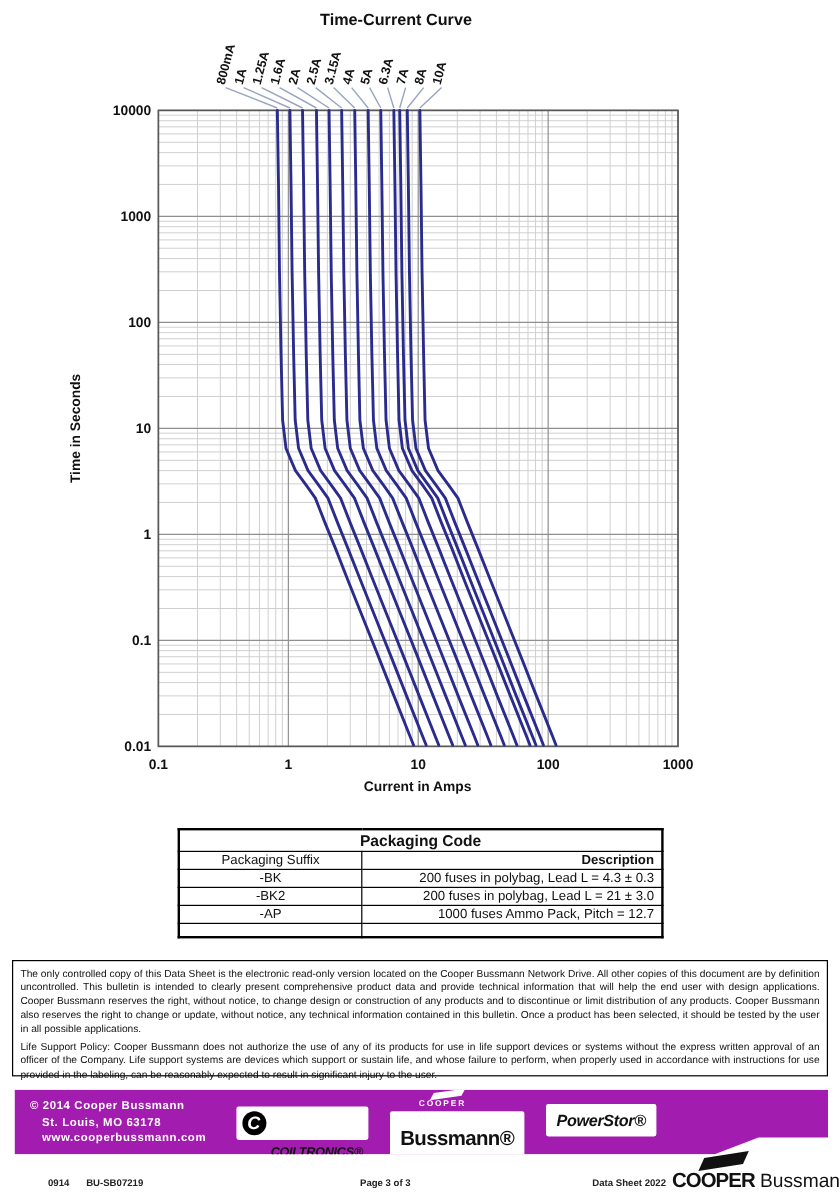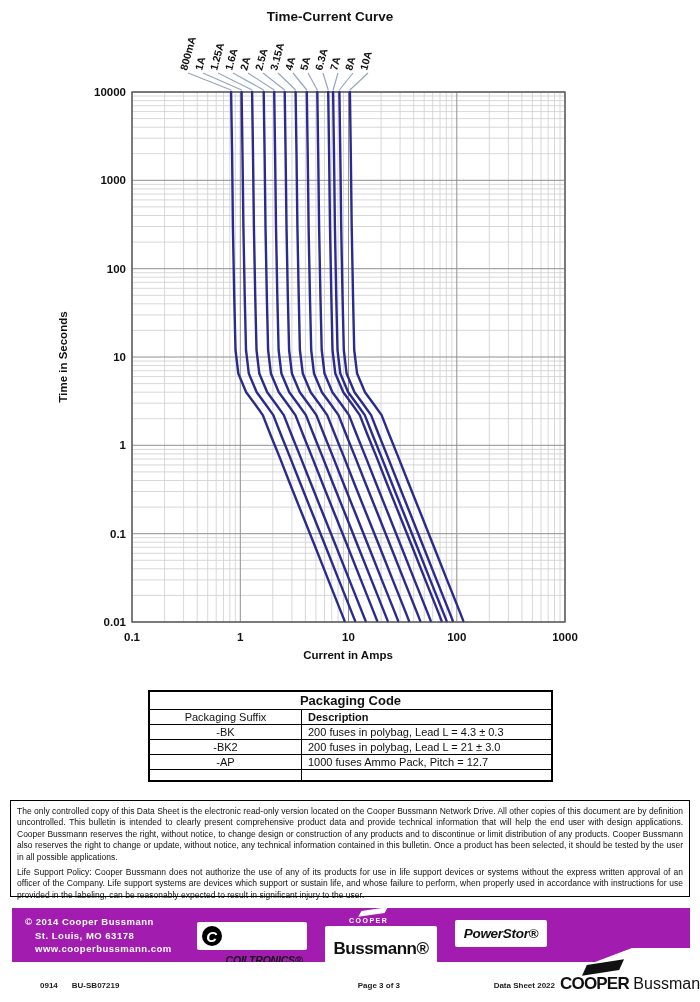--- a/index.html
+++ b/index.html
@@ -5,21 +5,21 @@
   html,body{margin:0;padding:0;background:#fff;}
   #page{position:relative;width:700px;height:1002px;background:#fff;overflow:hidden;
         font-family:"Liberation Sans",sans-serif;color:#111;}
   #chart-wrap{position:absolute;left:0;top:0;width:700px;height:676px;}
   
   #pkg-table{position:absolute;left:148px;top:690px;width:405px;border-collapse:collapse;
              border:2px solid #000;font-size:11px;}
   #pkg-table td,#pkg-table th{border:1px solid #000;padding:0 6px;height:14px;line-height:14px;}
   #pkg-table .tbl-title{font-size:13px;font-weight:bold;text-align:center;height:17px;line-height:17px;}
   #pkg-table .col-suffix{width:139px;text-align:center;font-weight:normal;}
-  #pkg-table .col-desc{text-align:left;}
+  #pkg-table .col-desc{text-align:right;}
   #pkg-table th.col-desc{font-weight:bold;}
   #pkg-table .empty-row td{height:10px;line-height:10px;}
   
   #disclaimer{position:absolute;left:10px;top:800px;width:666px;height:85px;border:1px solid #000;
               padding:5px 6px;font-size:8.5px;line-height:11.4px;text-align:justify;color:#111;}
   #disclaimer p{margin:0 0 4px 0;}
   
   #footer-bar{position:absolute;left:12px;top:908px;width:678px;height:54px;background:#a21caf;
               clip-path:polygon(0 0,678px 0,678px 40px,620px 40px,583px 54px,0 54px);}
   #address{position:absolute;left:13px;top:7px;color:#fff;font-weight:bold;font-size:9.5px;
@@ -33,21 +33,21 @@
   #bussmann-group{position:absolute;left:313px;top:0;width:112px;height:54px;}
   #bussmann-cooper{position:absolute;left:24px;top:9px;color:#fff;font-weight:bold;font-size:7px;letter-spacing:1.5px;}
   #bussmann-swoosh{position:absolute;left:36px;top:1px;width:24px;height:6px;background:#fff;
         transform:skewX(-35deg) rotate(-9deg);}
   #bussmann-box{left:0;top:18px;width:112px;height:45px;font-weight:bold;font-size:17px;letter-spacing:-.5px;}
   #powerstor-box{left:443px;top:12px;width:92px;height:27px;font-weight:bold;font-style:italic;font-size:13.5px;letter-spacing:-.3px;}
   
   .strip-text{position:absolute;font-size:8px;font-weight:bold;color:#222;top:981px;}
   #doc-code{left:0;padding-left:40px;}
   #doc-code .num2{margin-left:14px;}
-  #page-num{left:300px;width:100px;text-align:right;}
+  #page-num{left:300px;width:100px;text-align:left;}
   #sheet-num{left:455px;width:100px;text-align:right;}
   #cb-logo{position:absolute;left:560px;top:974px;width:138px;text-align:right;white-space:nowrap;}
   #cb-logo .cooper{font-weight:bold;font-size:17px;letter-spacing:-.8px;color:#111;}
   #cb-logo .bussmann{font-weight:normal;font-size:16px;color:#111;}
   #cb-swoosh{position:absolute;left:586px;top:962px;width:34px;height:11px;background:#111;
         transform:skewX(-32deg) rotate(-10deg);}
 </style>
 </head>
 <body>
 

